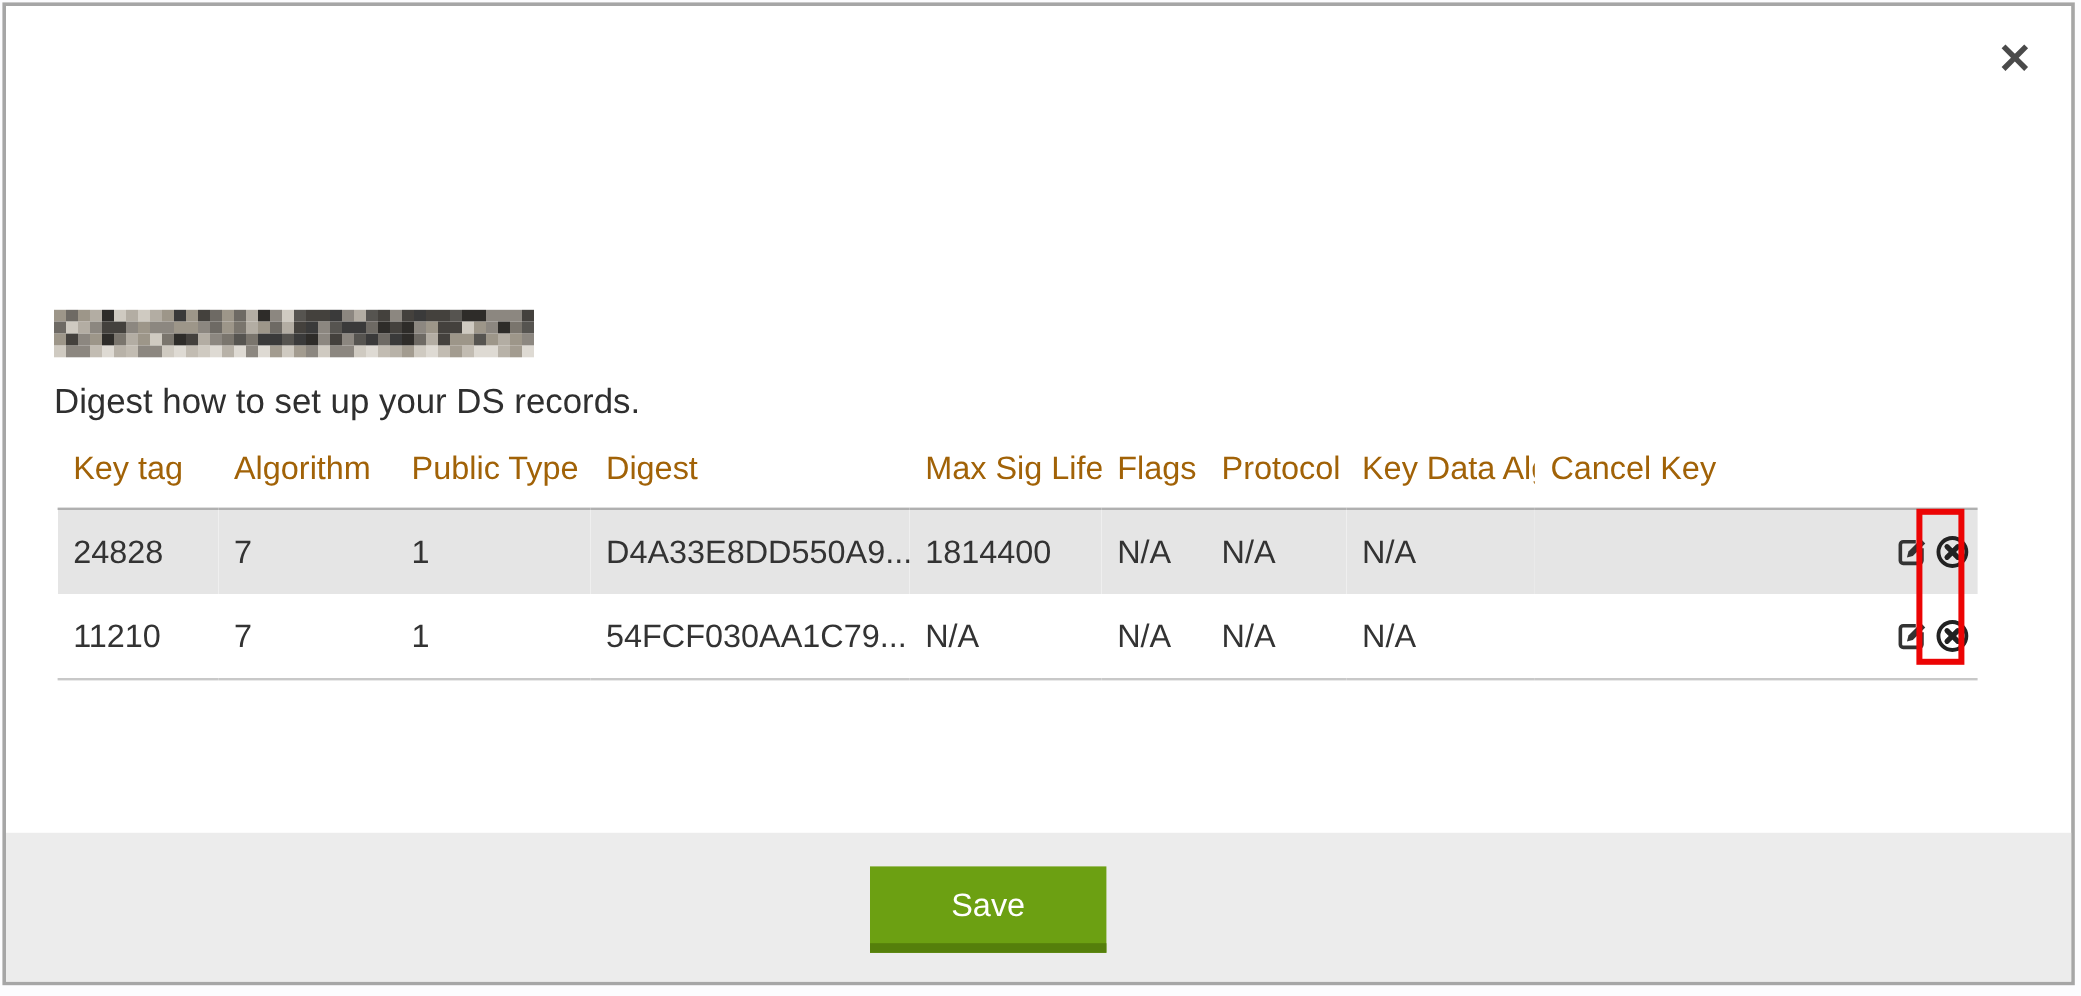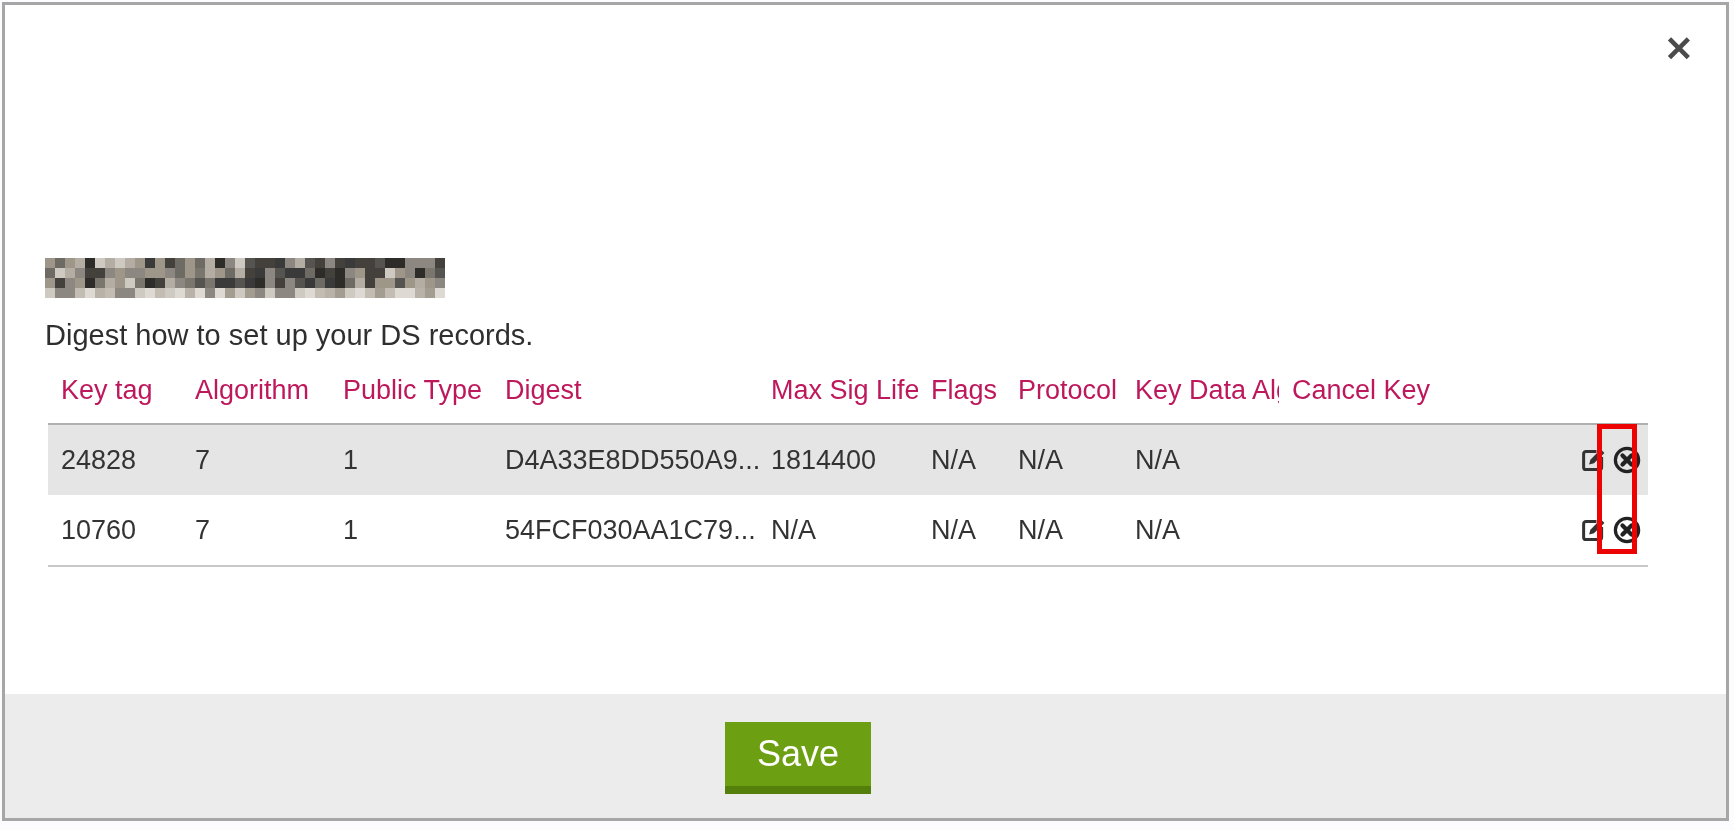--- a/index.html
+++ b/index.html
@@ -58,21 +58,21 @@
     width: 1600px;
     border-collapse: collapse;
     table-layout: fixed;
   }
   .ds-table th {
     height: 66px;
     text-align: left;
     vertical-align: middle;
     font-size: 27px;
     font-weight: 400;
-    color: #be185d;
+    color: #a16207;
     padding: 0 0 0 13px;
     border-bottom: 2px solid #b0b0b0;
     white-space: nowrap; overflow: hidden;
   }
   .ds-table td {
     height: 70px;
     vertical-align: middle;
     font-size: 27px;
     color: #333333;
     padding: 0 0 0 13px;
@@ -108,27 +108,27 @@
   }
   .footer {
     position: absolute;
     left: 0; right: 0; bottom: 0;
     height: 124px;
     background: #ececec;
   }
   .save-btn {
     position: absolute;
     left: 720px; top: 28px;
-    width: 146px; height: 72px;
+    width: 197px; height: 72px;
     box-sizing: border-box;
     background: #6ca012;
     border: none;
     border-bottom: 8px solid #557f0b;
     color: #ffffff;
-    font-size: 36px;
+    font-size: 27px;
     font-family: "Liberation Sans", sans-serif;
     display: flex; align-items: center; justify-content: center;
     cursor: pointer;
   }
   .cancel-link {
     position: absolute;
     left: 917px; top: 28px;
     height: 64px;
     display: flex; align-items: center;
     font-size: 31px;
@@ -374,21 +374,21 @@
                 <svg viewBox="0 0 24 24" width="30" height="30">
                   <circle cx="12" cy="12" r="9.3" fill="none" stroke="#222222" stroke-width="2.6"></circle>
                   <path d="M8.4 8.4l7.2 7.2M15.6 8.4l-7.2 7.2" stroke="#222222" stroke-width="3.4" stroke-linecap="round"></path>
                 </svg>
               </span>
             </button>
           </span>
         </td>
       </tr>
       <tr class="row-even last-row">
-        <td>10760</td>
+        <td>11210</td>
         <td>7</td>
         <td>1</td>
         <td>54FCF030AA1C79...</td>
         <td>N/A</td>
         <td>N/A</td>
         <td>N/A</td>
         <td>N/A</td>
         <td></td>
         <td>
           <span class="actions-cell">

